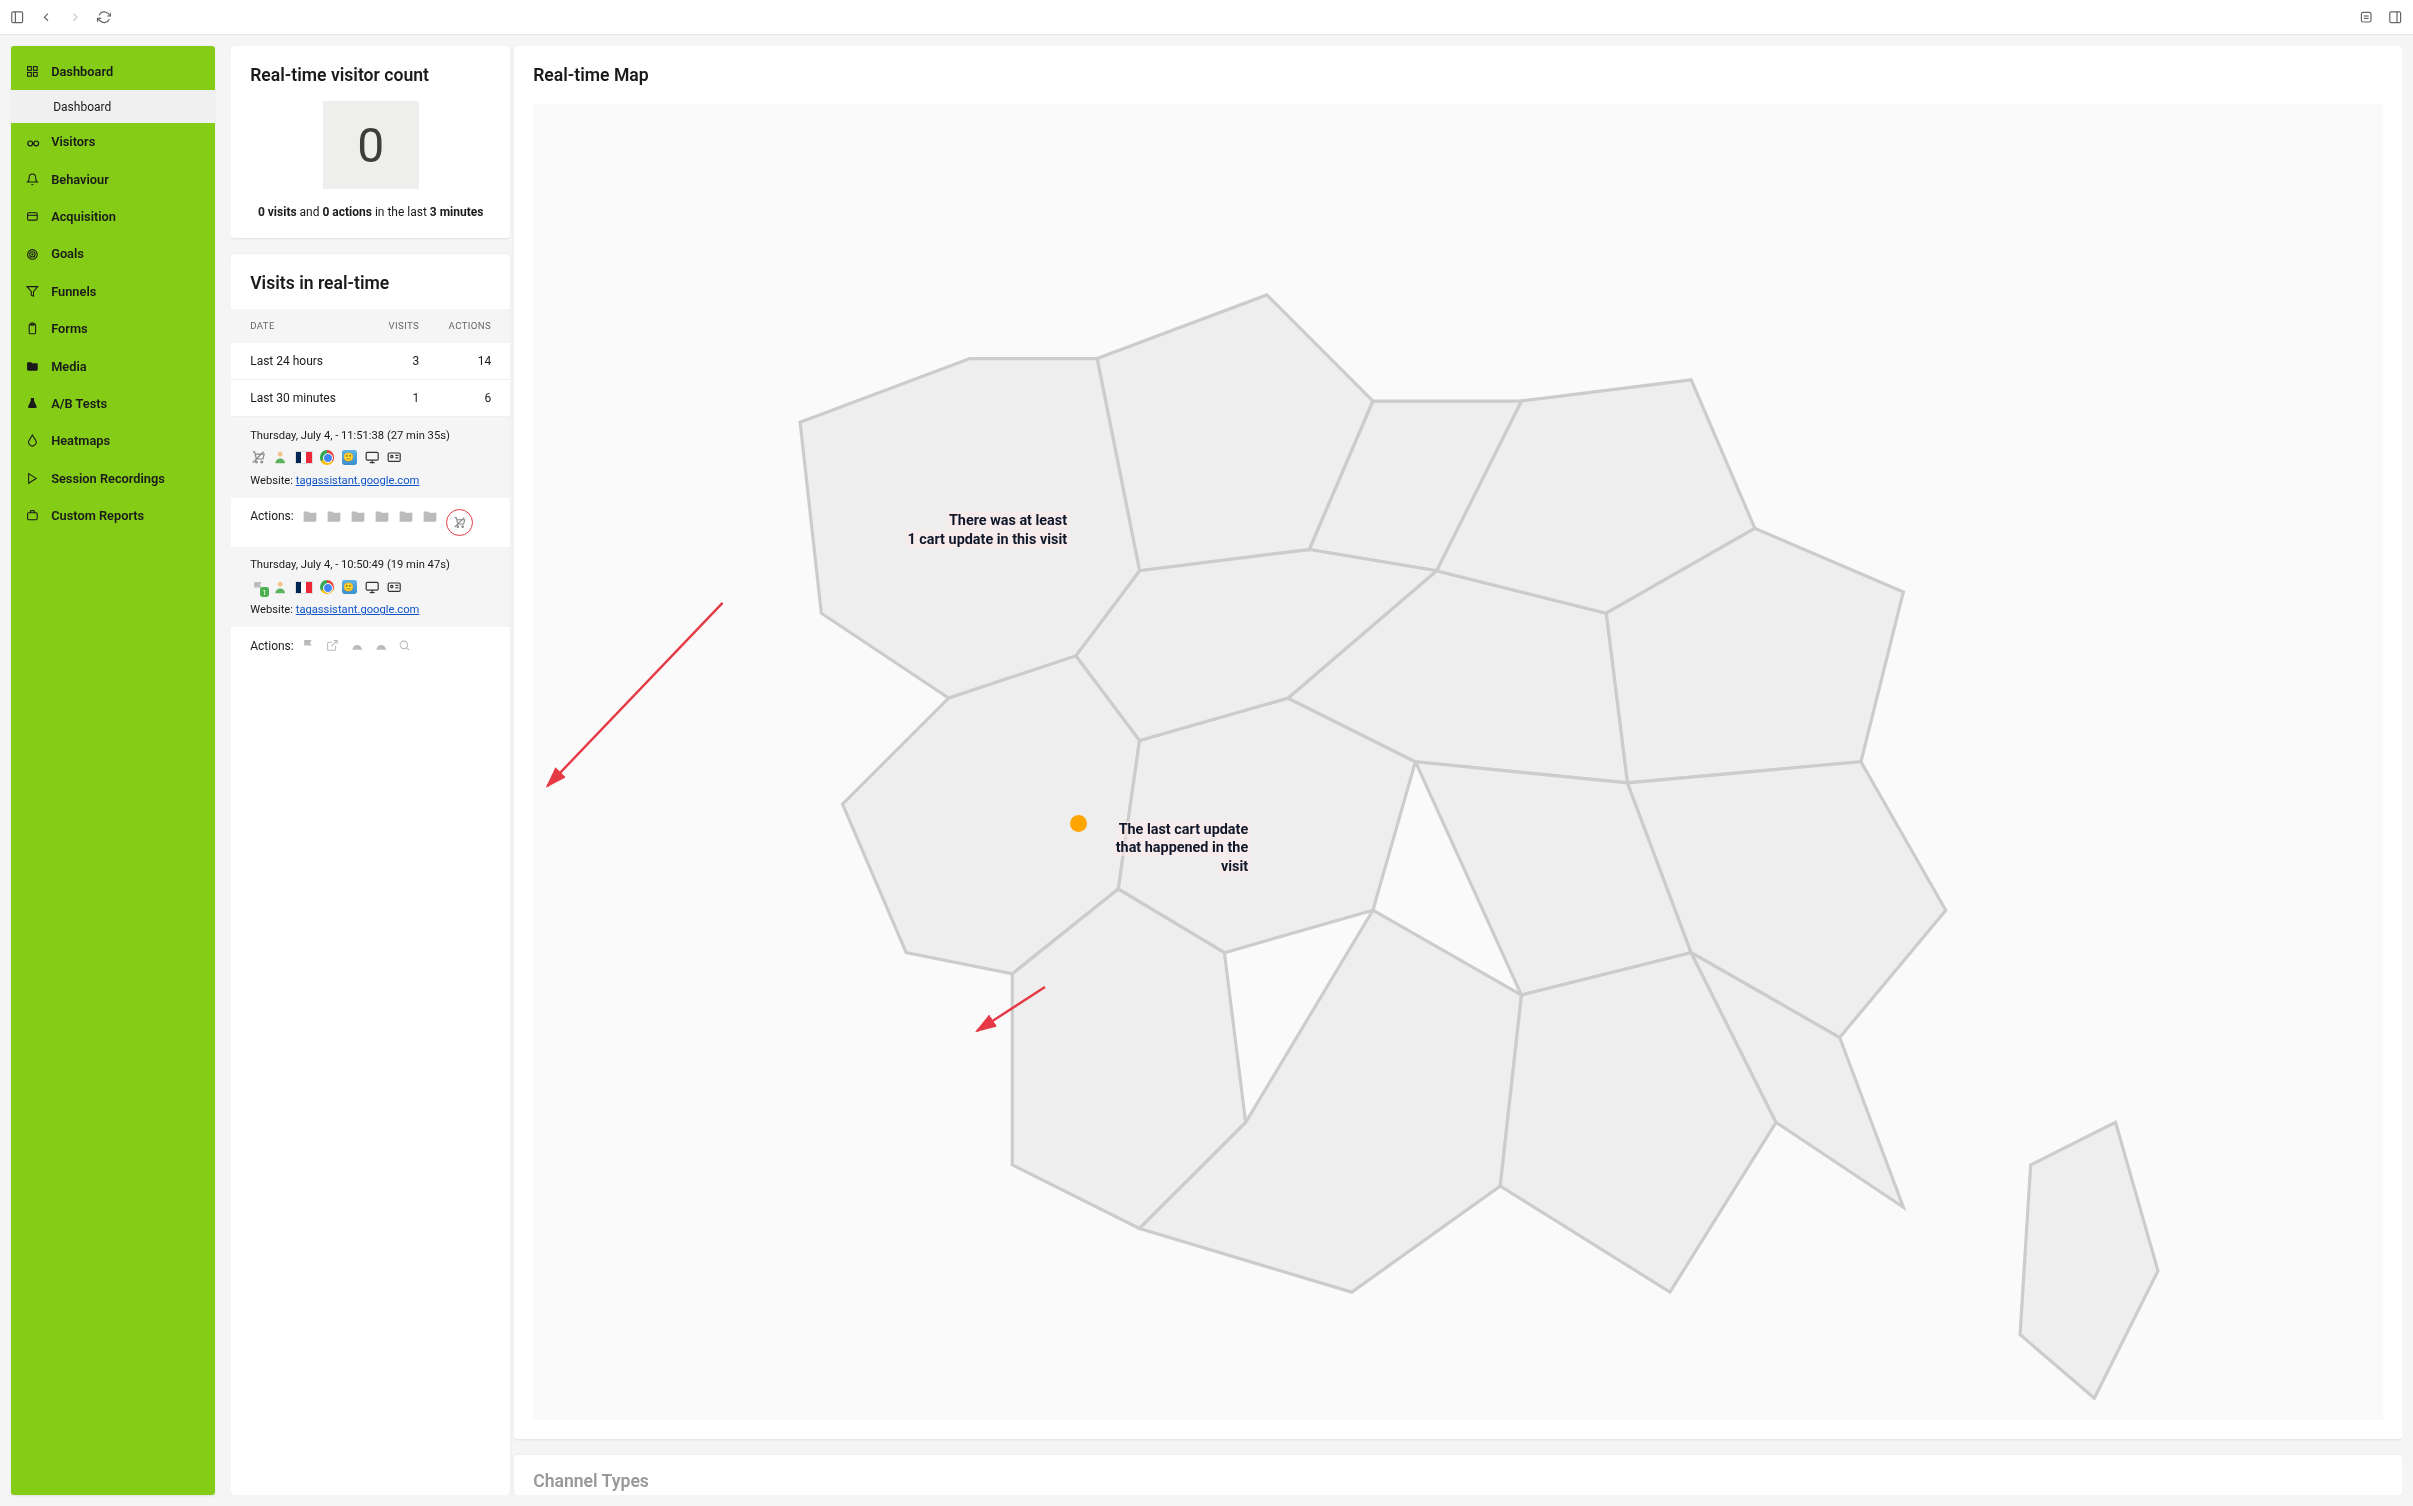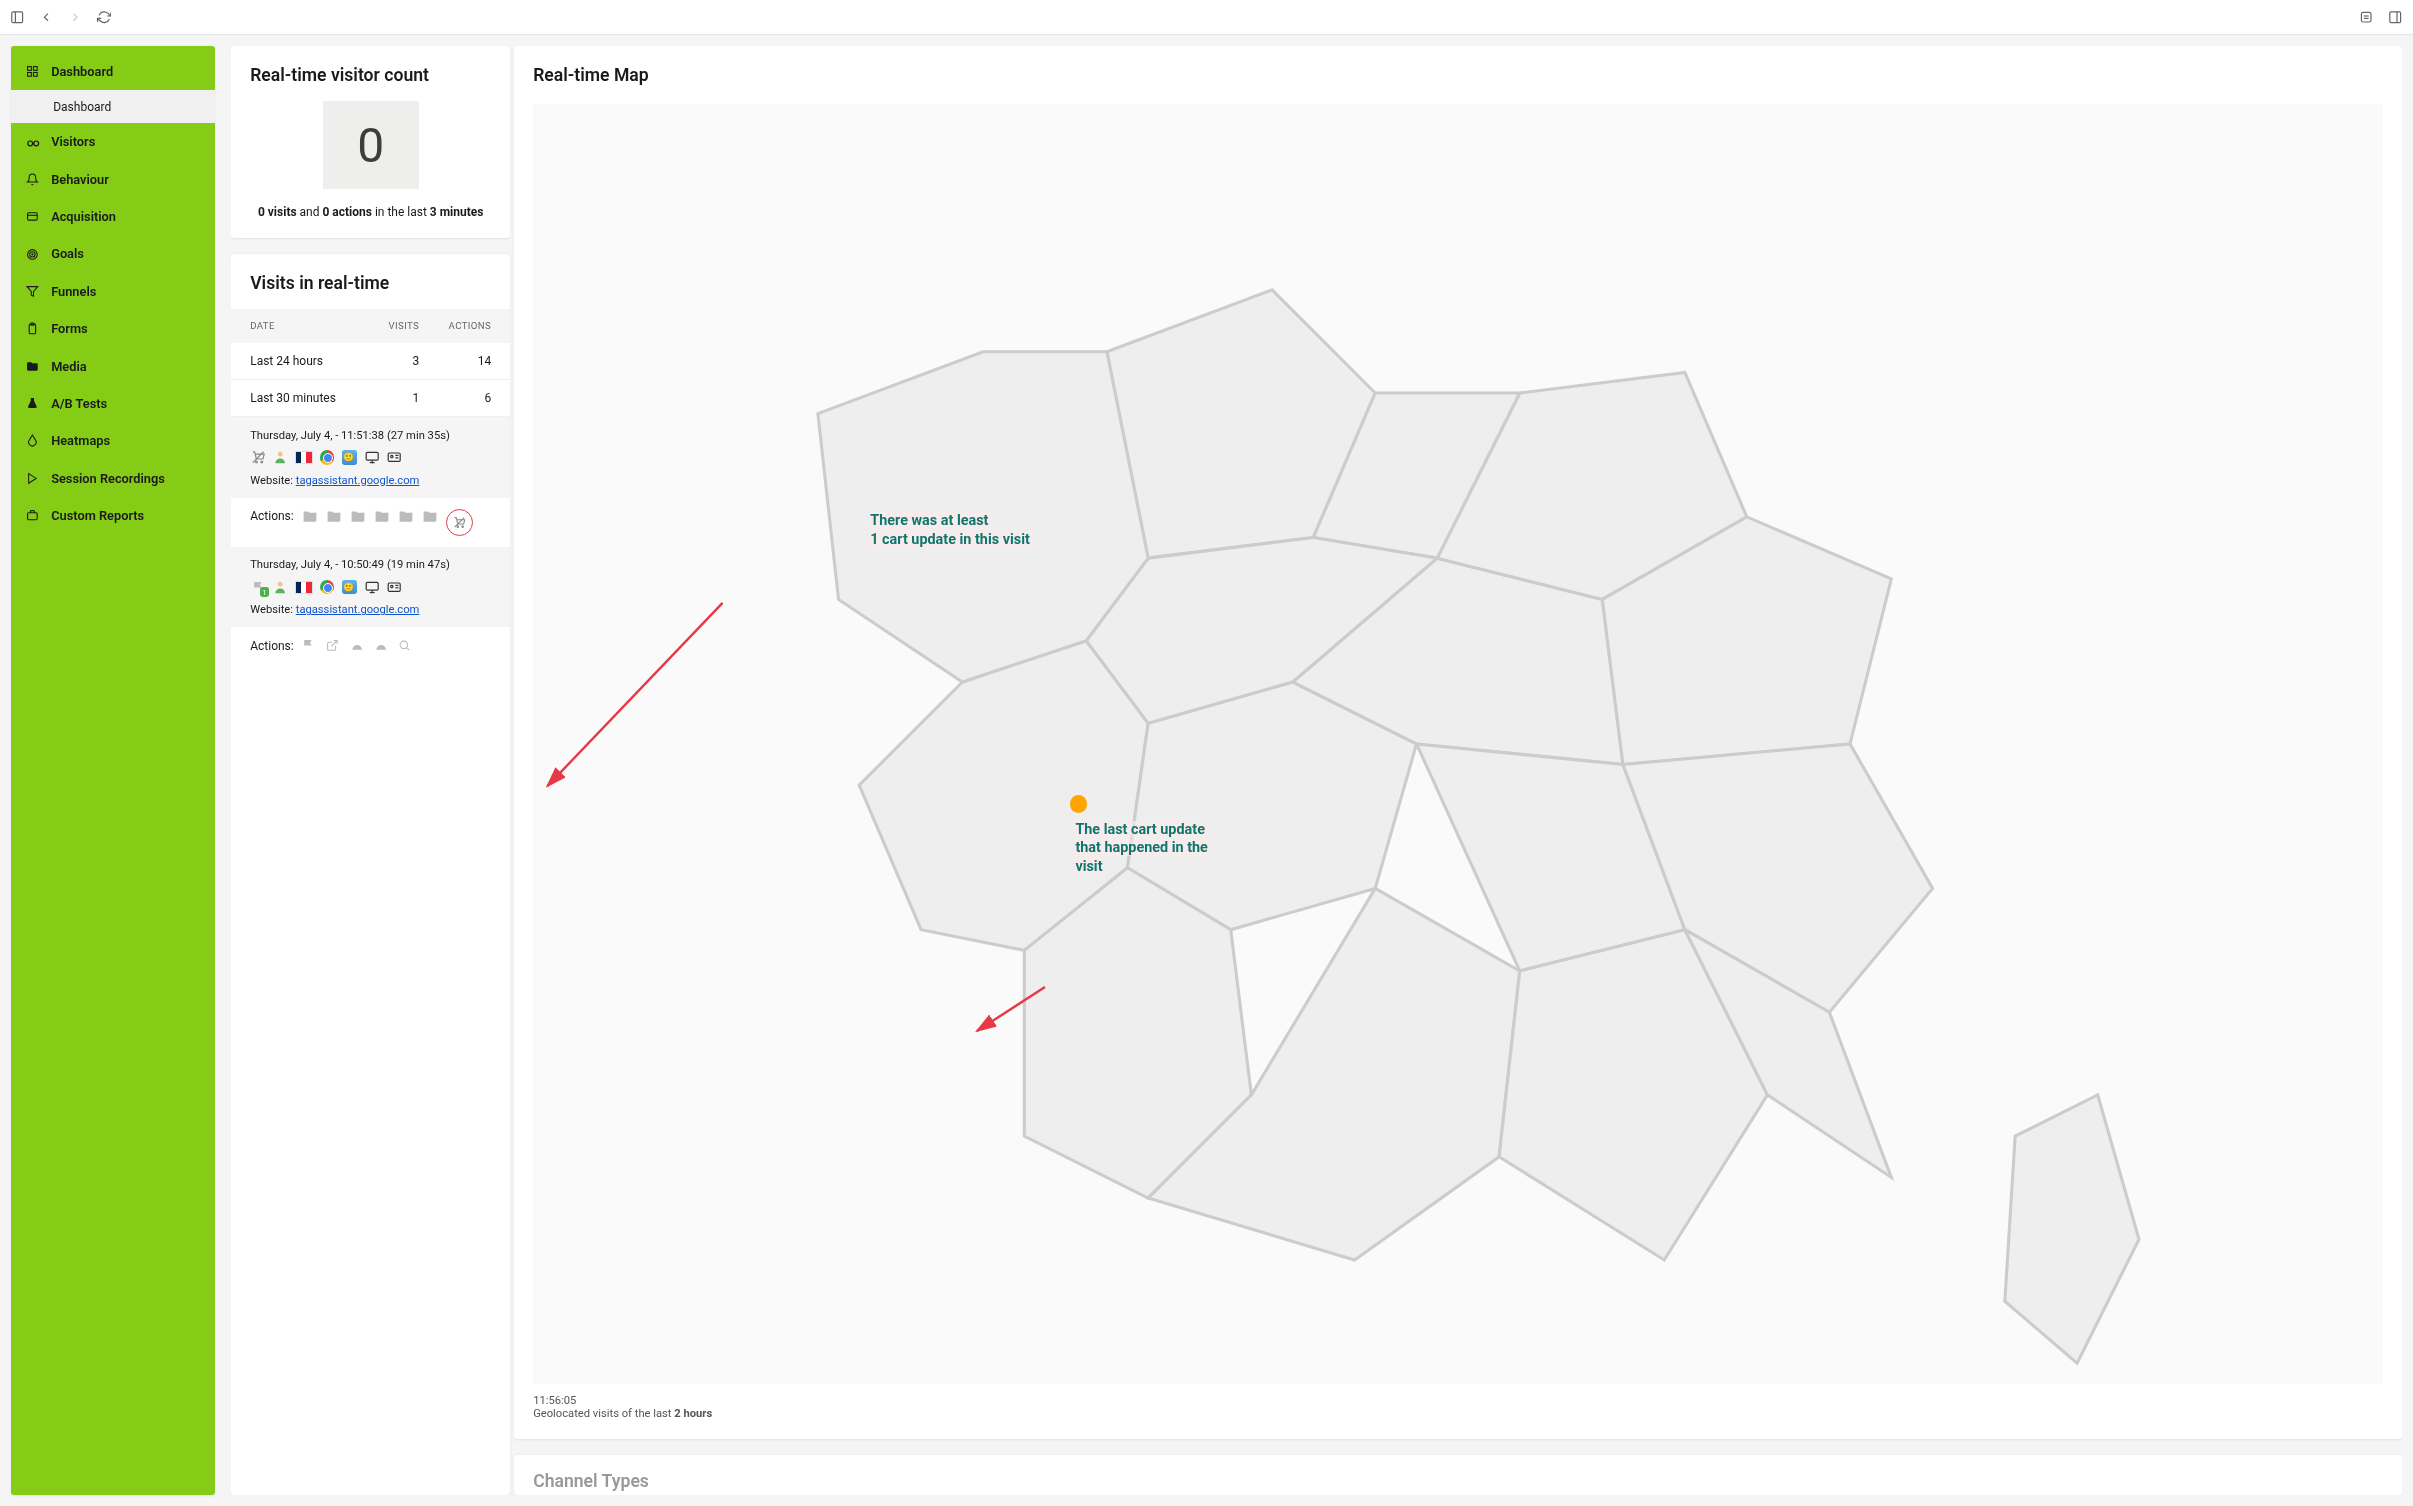--- a/index.html
+++ b/index.html
@@ -211,24 +211,24 @@
   width: 17.6px;
   height: 17.6px;
   background: #ffa500;
   border-radius: 50%;
   top: 54%;
   left: 29%;
 }
 .map-footer { margin-top: 9.6px; font-size: 11.2px; color: #555; }
 .annotation {
   position: absolute;
-  color: #0f766e;
+  color: #0f172a;
   font-weight: 700;
   font-size: 14.4px;
-  text-align: left;
+  text-align: right;
   z-index: 100;
   line-height: 1.3;
 }
 .annotation span { background: rgba(253, 234, 234, 0.6); padding: 0 1.6px; }
 .anno1 { top: 34%; left: 36%; width: 200px; }
 .anno2 { top: 54.5%; left: 44.5%; width: 176px; }
 .arrow {
   position: absolute;
   z-index: 99;
 }
@@ -633,24 +633,20 @@
               <path d="M 430 320 L 540 310 L 580 380 L 530 440 L 460 400 Z"></path>
               <path d="M 460 400 L 530 440 L 560 520 L 500 480 Z"></path>
               <path d="M 180 120 L 260 90 L 310 140 L 280 210 L 200 220 Z"></path>
               <path d="M 310 140 L 380 140 L 340 220 L 280 210 Z"></path>
               <path d="M 200 220 L 280 210 L 340 220 L 270 280 L 200 300 L 170 260 Z"></path>
               <path d="M 40 150 L 120 120 L 180 120 L 200 220 L 170 260 L 110 280 L 50 240 Z"></path>
               <path d="M 620 500 L 660 480 L 680 550 L 650 610 L 615 580 Z"></path>
             </g>
           </svg>
           <div class="map-dot"></div>
-        </div>
-        <div class="map-footer">
-          <div>11:56:05</div>
-          <div><span>Geolocated visits of the last </span><b>2 hours</b></div>
         </div>
       </div>
       <div class="card channel-card">
         <div style="font-size:17.6px;font-weight:600;">Channel Types</div>
       </div>
     </div>
   </div>
 </div>
 
 <div class="annotation anno1">

